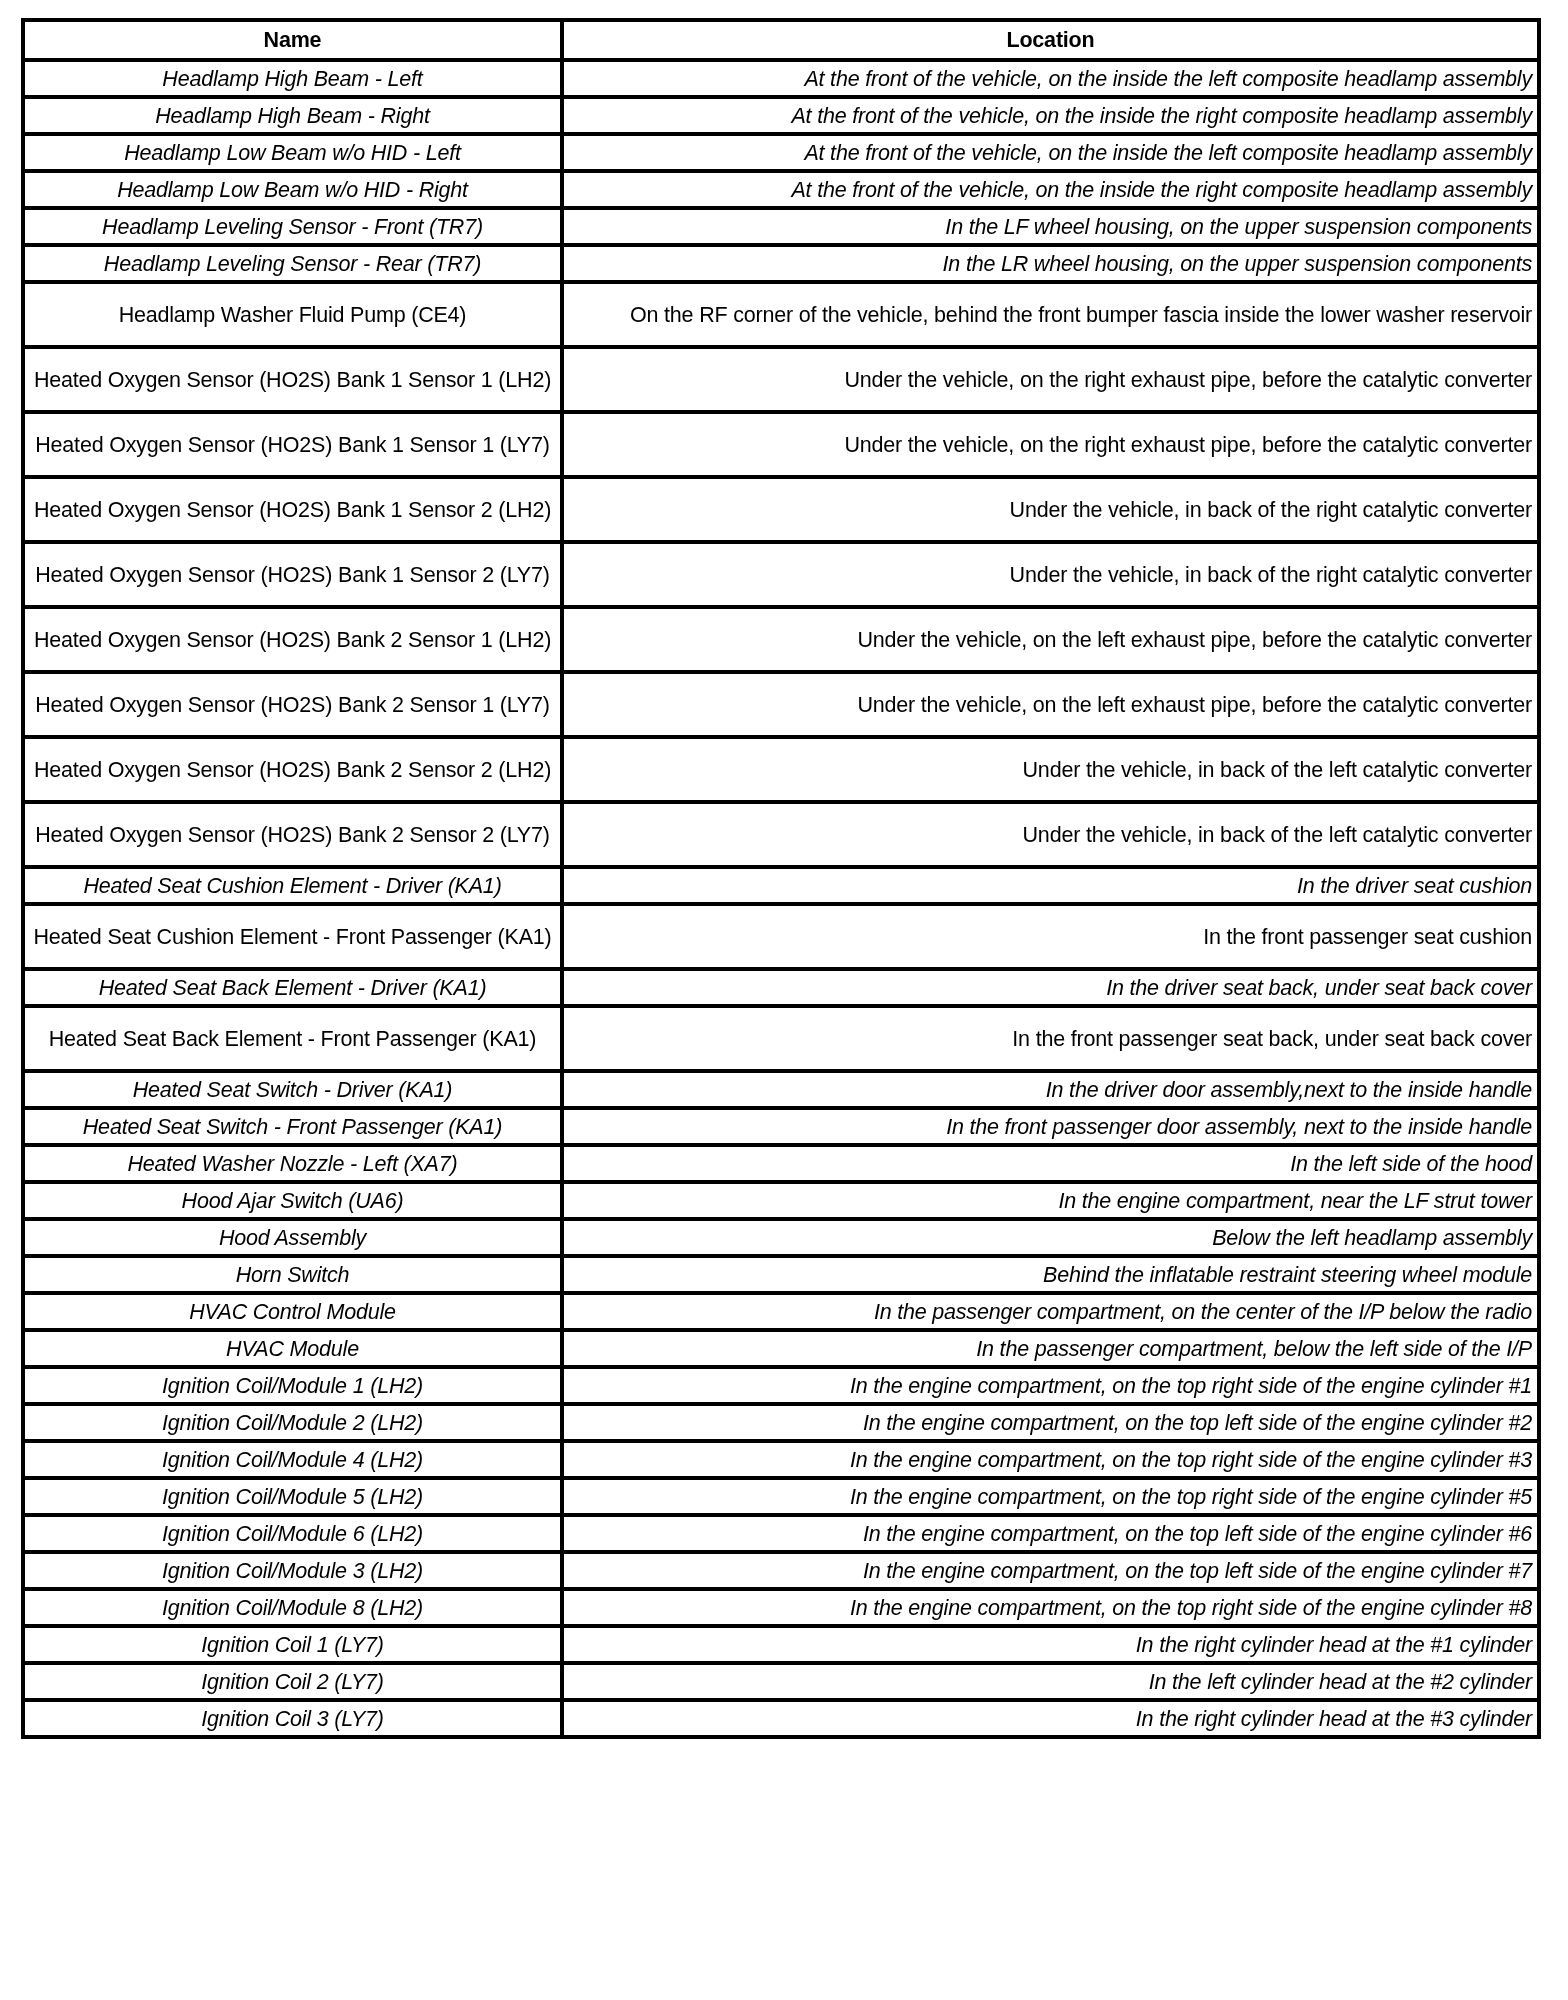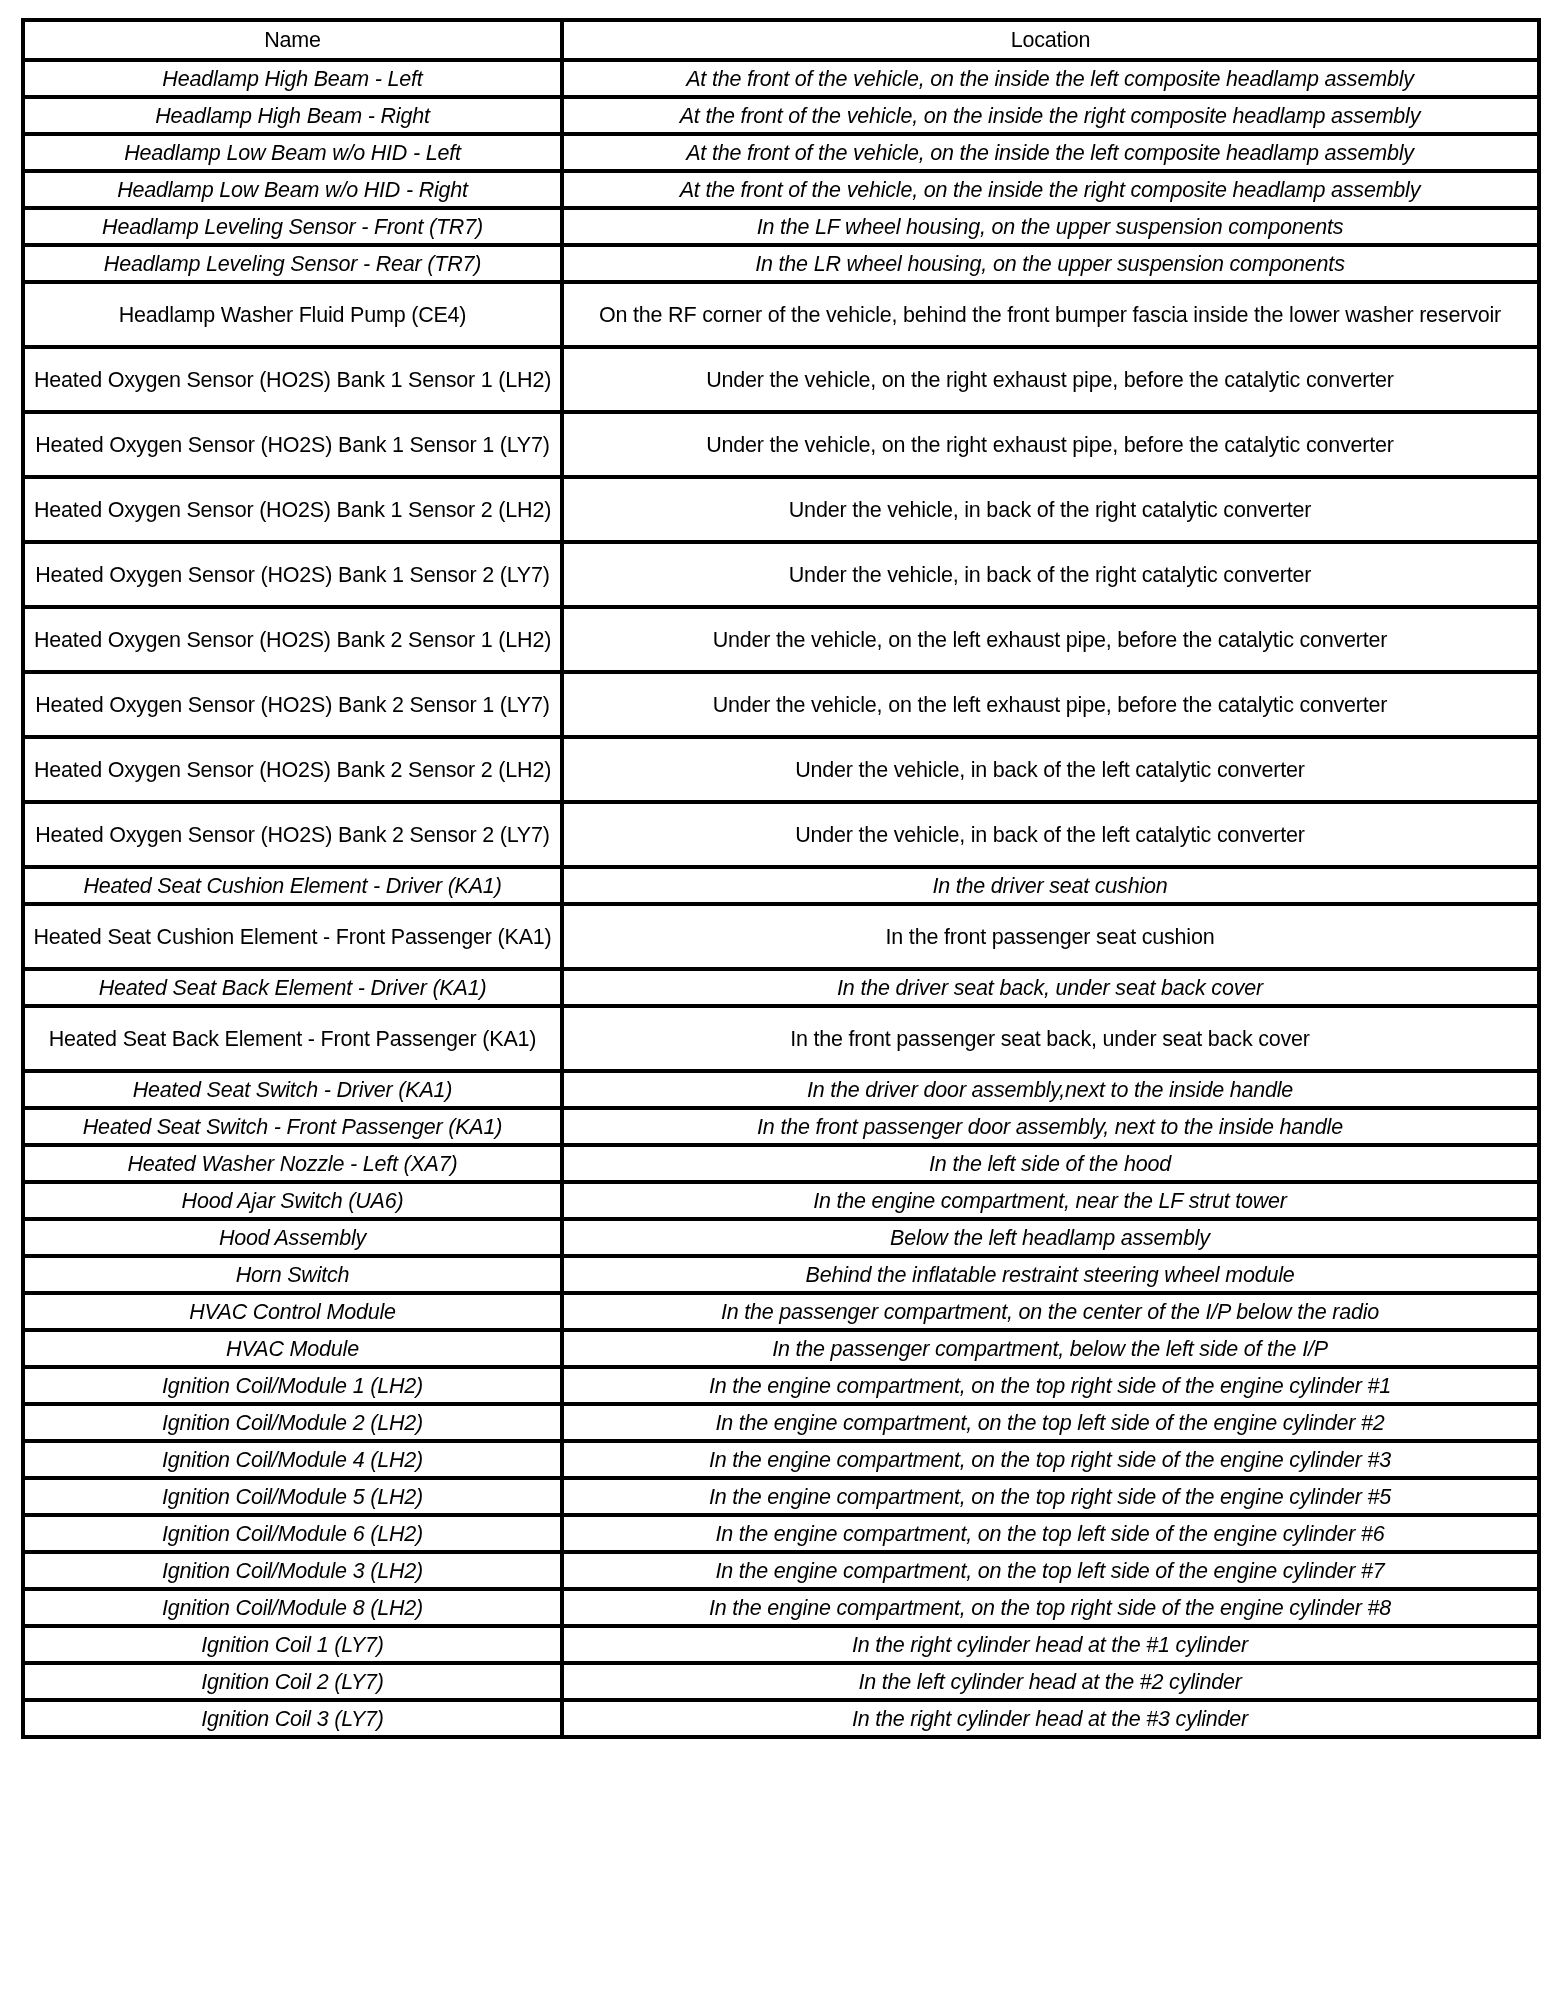--- a/index.html
+++ b/index.html
@@ -4,23 +4,23 @@
 <style>
   html, body { margin:0; padding:0; background:#ffffff; }
   body { width:1568px; height:2000px; position:relative; overflow:hidden;
          font-family:"Liberation Sans", sans-serif; color:#000; }
   .table-wrap { position:absolute; left:21px; top:18px; width:1516px; }
   table { border-collapse:collapse; width:1516px; table-layout:fixed; }
   col.c-name { width:539px; }
   col.c-loc { width:977px; }
   th, td { border:4px solid #000; padding:0 5px; font-size:21.5px; line-height:24px;
            vertical-align:middle; letter-spacing:-0.2px; }
-  th { font-weight:normal; height:36px; text-align:center; }
+  th { font-weight:bold; height:36px; text-align:center; }
   td.name { text-align:center; }
-  td.loc { text-align:center; padding-left:4px;margin-left:27px; }
+  td.loc { text-align:right; padding-left:4px;margin-left:27px; }
   tr.single td { height:33px;font-style:italic; }
   tr.double td { height:61px; }
 </style>
 </head>
 <body>
 
 <div class="table-wrap">
   <table>
     <colgroup>
         <col class="c-name">

